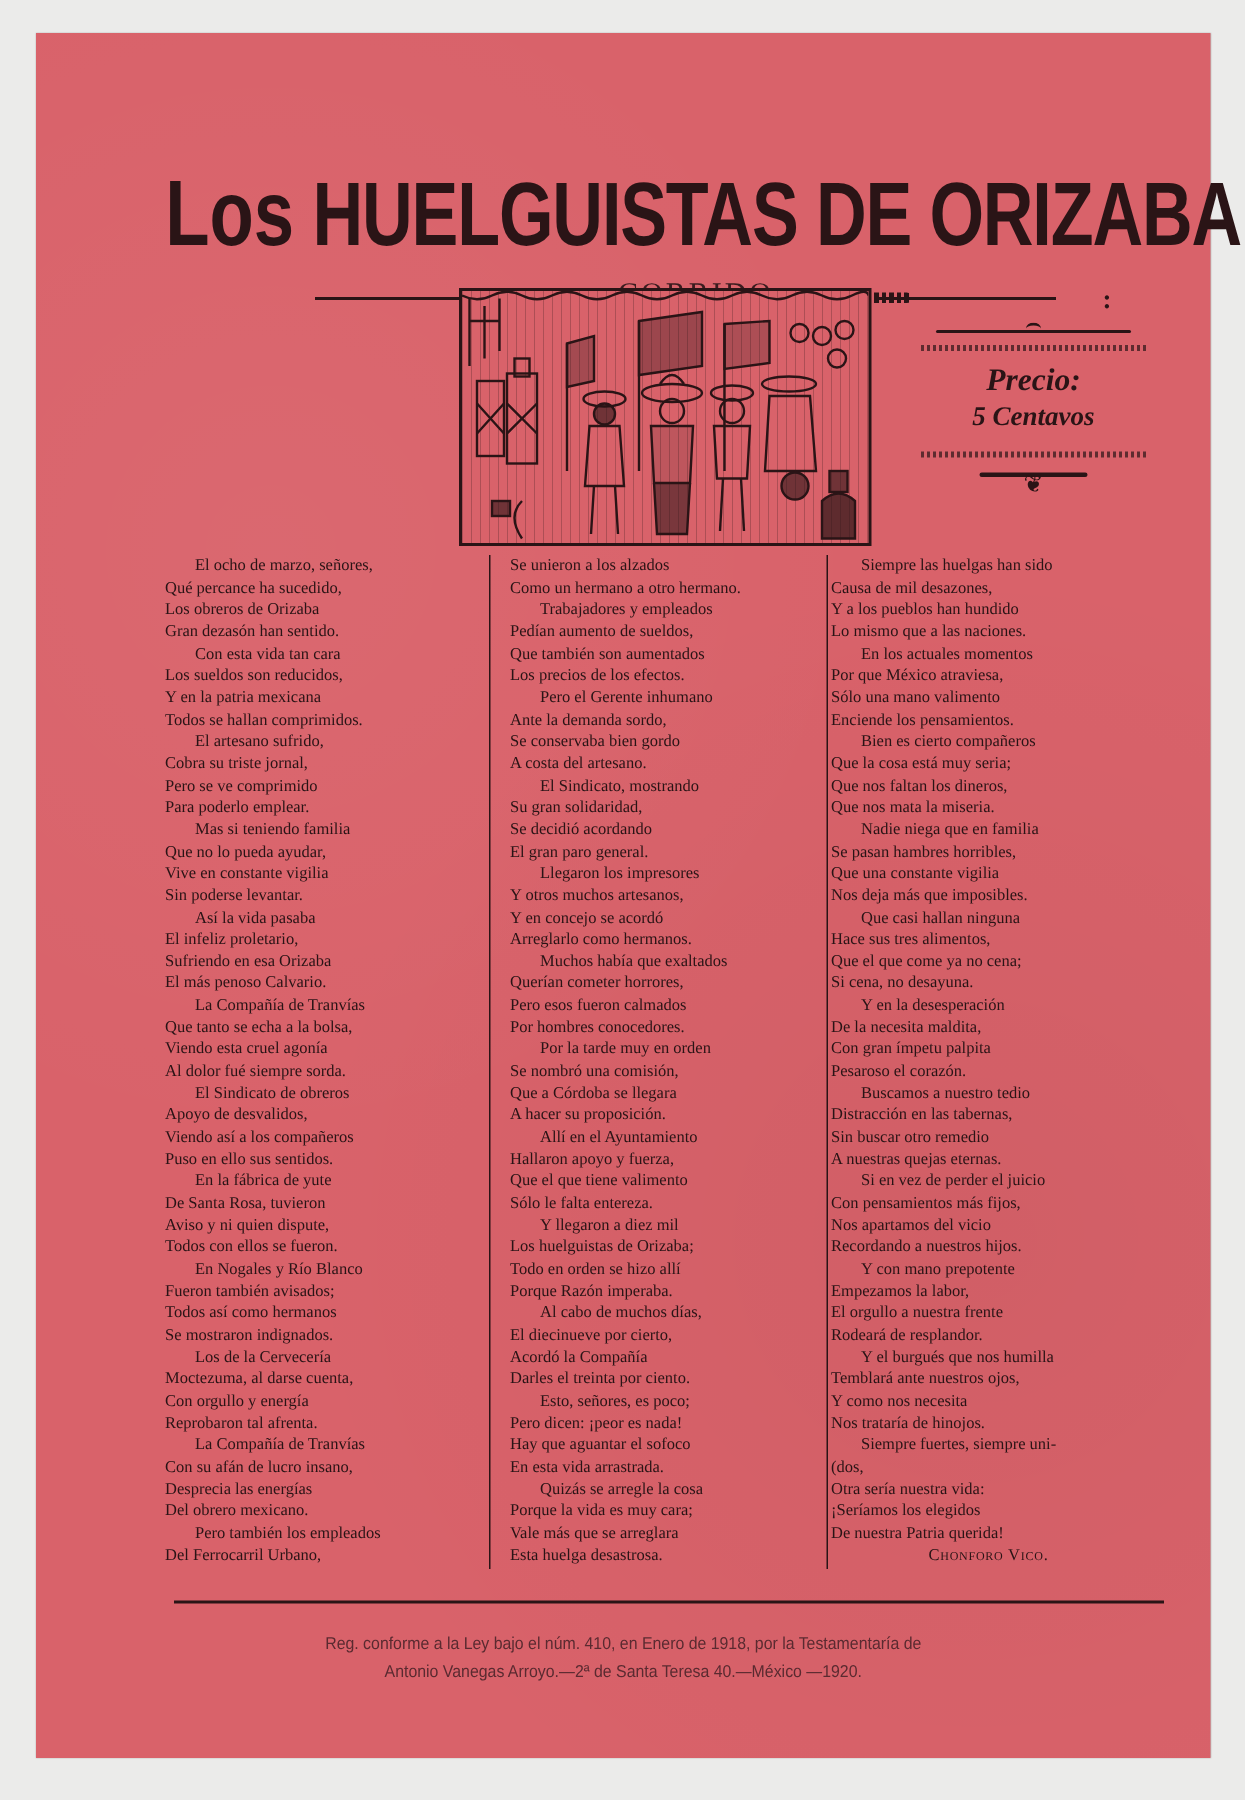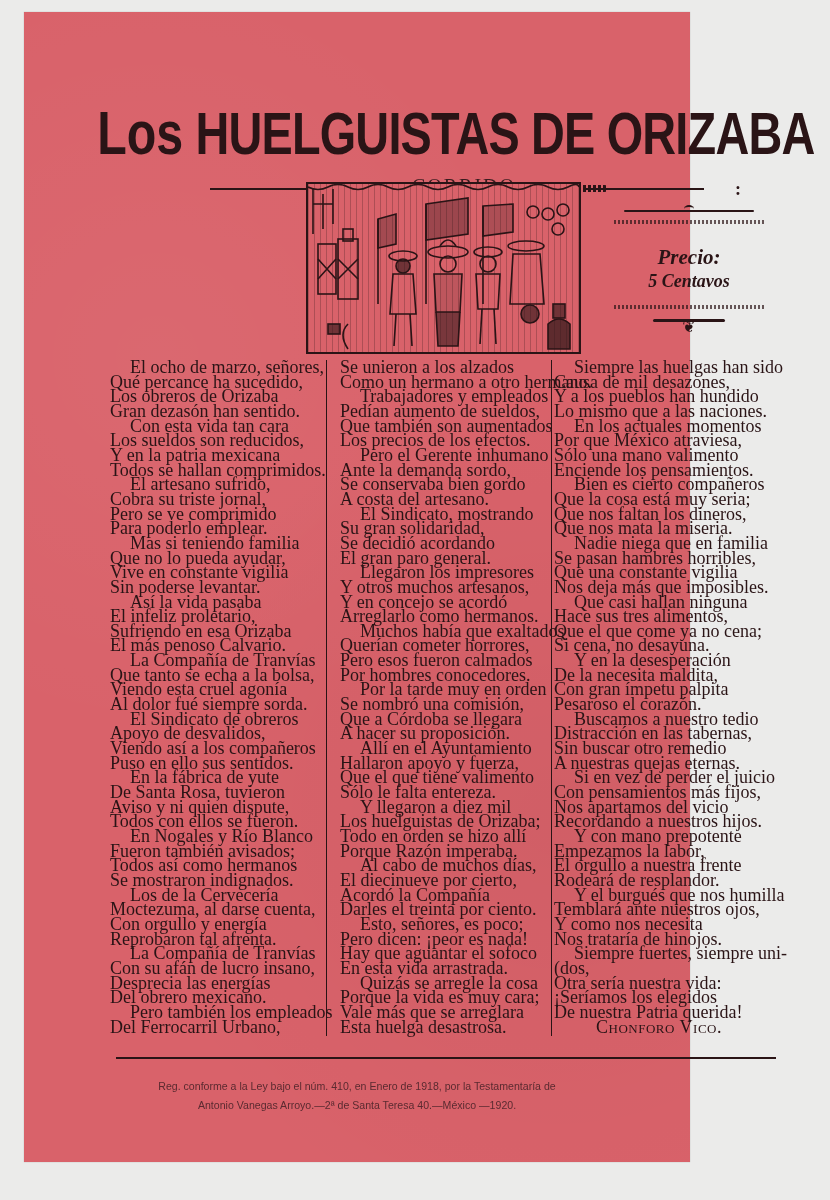--- a/index.html
+++ b/index.html
@@ -1,21 +1,21 @@
 <!DOCTYPE html>
 <html><head>
 <meta charset="utf-8">
 <style>
   html, body { margin:0; padding:0; }
   body {
     width:830px; height:1200px; background:#ebebea; position:relative; overflow:hidden;
     font-family:"Liberation Serif", serif;
   }
   .paper {
-    position:absolute; left:24px; top:12px; width:666px; height:1150px;
+    position:absolute; left:24px; top:22px; width:783px; height:1150px;
     background:#d9626a;
     background-image:
       radial-gradient(circle at 20% 30%, rgba(255,255,255,0.04) 0, transparent 40%),
       radial-gradient(circle at 80% 70%, rgba(0,0,0,0.04) 0, transparent 45%);
     box-shadow: 0 0 1px rgba(0,0,0,0.25);
   }
   .title {
     position:absolute; left:0; right:0; top:90px; text-align:center;
     font-family:"Liberation Sans", sans-serif; font-weight:bold;
     font-size:60px; letter-spacing:-1px; line-height:1; color:#2a1416;
@@ -54,21 +54,21 @@
     border:2px solid #2a1416;
     background:
       repeating-linear-gradient(90deg, rgba(42,20,22,0.25) 0 1px, transparent 1px 6px),
       #d9626a;
     overflow:hidden;
   }
   .woodcut svg { width:100%; height:100%; display:block; }
 
   .columns { position:absolute; top:348px; left:0; right:0; }
   .col {
-    position:absolute; top:0; font-size:18px; line-height:14.65px; color:#2a1416;
+    position:absolute; top:0; font-size:11px; line-height:14.65px; color:#2a1416;
     font-family:"Liberation Serif", serif; white-space:nowrap;
   }
   .col .line { display:block; }
   .col .line.indent { padding-left:20px; }
   .col .line.right { padding-right:6px; }
   .col1 { left:86px; width:200px; }
   .col2 { left:306px; width:220px;margin-left:10px; }
   .col3 { left:530px; width:230px; }
   .divider { position:absolute; width:1px; background:#2a1416; top:348px; height:676px; }
   .divider.d1 { left:302px; }
@@ -149,21 +149,21 @@
         <rect x="20" y="140" width="12" height="10" fill="rgba(42,20,22,0.6)"></rect>
 
         <path d="M0 3 Q10 8 20 3 T40 3 T60 3 T80 3 T100 3 T120 3 T140 3 T160 3 T180 3 T200 3 T220 3 T240 3 T260 3 T271 3"></path>
       </g>
     </svg>
   </div>
 
   <div class="side-block" style="left:585px; top:196px;">
     <div class="swash"></div>
     <div class="wavy"></div>
-    <div class="side-label" style="margin-top:20px;">Precio:</div>
+    <div class="side-label" style="margin-top:6px;">Precio:</div>
     <div class="side-label" style="font-size:18px;font-style:italic;">5 Centavos</div>
     <div class="wavy" style="margin-top:12px;"></div>
     <div class="ornament"></div>
   </div>
 
   <div class="columns">
     <div class="col col1" id="col-0">
         <span class="line indent">El ocho de marzo, señores,</span>
         <span class="line">Qué percance ha sucedido,</span>
         <span class="line">Los obreros de Orizaba</span>

